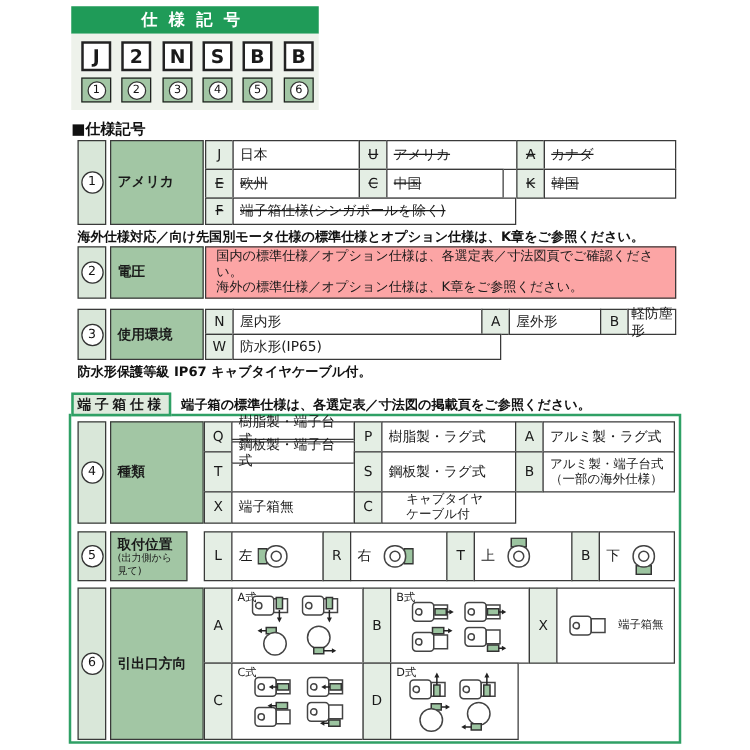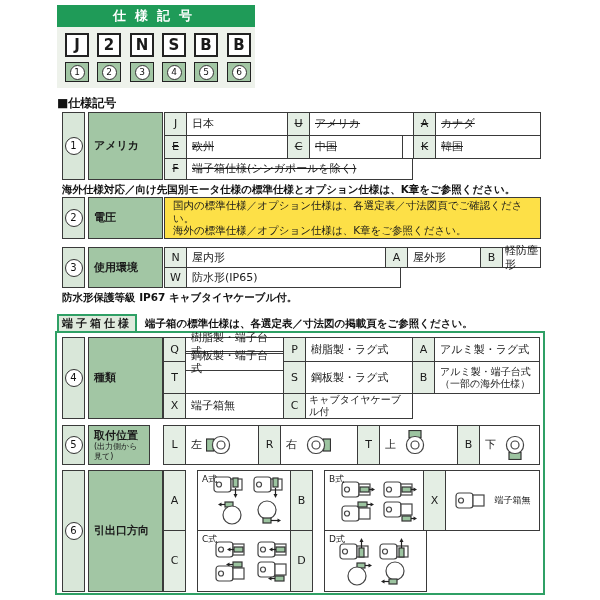--- a/index.html
+++ b/index.html
@@ -19,29 +19,29 @@
   .paleblock{position:absolute;left:57px;top:27px;width:198px;height:61px;background:#eef2eb;}
   .letterbox{position:absolute;top:33px;width:24px;height:24px;border:2px solid #222;background:#fff;box-sizing:border-box;
              display:flex;align-items:center;justify-content:center;font-weight:bold;font-size:15px;}
   .numbox{position:absolute;top:62px;width:24px;height:20px;border:1.5px solid #222;background:#a2c6a4;box-sizing:border-box;
           display:flex;align-items:center;justify-content:center;}
   .numbox .circ{width:13px;height:13px;font-size:9px;}
   .secheading{position:absolute;left:57px;top:95px;font-size:12px;font-weight:bold;color:#111;}
   .tab{position:absolute;left:57px;top:314px;width:80px;height:19px;border:2px solid #2fa065;background:#dfeadd;
        display:flex;align-items:center;justify-content:center;font-size:11px;font-weight:bold;letter-spacing:3px;box-sizing:border-box;}
   .frame{position:absolute;left:55px;top:331px;width:490px;height:264px;border:2px solid #2fa065;box-sizing:border-box;}
-  .infocell{background:#fde047;font-size:10.5px;display:flex;flex-direction:column;justify-content:center;align-items:flex-start;padding:0 8px;}
+  .infocell{background:#fca5a5;font-size:10.5px;display:flex;flex-direction:column;justify-content:center;align-items:flex-start;padding:0 8px;}
   .twoline{display:flex;flex-direction:column;justify-content:center;align-items:flex-start;}
   .sub{font-size:8px;font-weight:normal;}
   .t4b{display:flex;flex-direction:column;justify-content:center;align-items:flex-start;font-size:10px;}
   .dsvg rect,.dsvg circle{fill:#fff;stroke:#444;stroke-width:1.2;}
   .dsvg rect.g{fill:#9cc4a0;stroke:#333;}
   .dsvg line{stroke:#222;stroke-width:1.2;}
   .dsvg polygon{fill:#222;stroke:none;}
-  .dcell{flex-direction:column;justify-content:center;align-items:center;padding:2px;margin-left:12px;}
+  .dcell{flex-direction:column;justify-content:center;align-items:center;padding:2px;}
   .drow{display:flex;gap:6px;align-items:center;justify-content:center;}
   .dlabel{position:absolute;left:4px;top:3px;font-size:9px;color:#222;}
   .xtext{font-size:9px;margin-left:6px;}
   .t5cell{gap:4px;justify-content:flex-start;}
 </style>
 </head>
 <body>
 
 <div id="page">
 
@@ -160,21 +160,21 @@
   <div class="cell code" style="left:283px;top:361px;width:23px;height:33px">S</div>
   <div class="cell" style="left:305px;top:361px;width:108px;height:33px">鋼板製・ラグ式</div>
   <div class="cell code" style="left:412px;top:361px;width:23px;height:33px">B</div>
   <div class="cell t4b" style="left:434px;top:361px;width:106px;height:33px">
     <span>アルミ製・端子台式</span>
     <span>（一部の海外仕様）</span>
   </div>
   <div class="cell code" style="left:163px;top:393px;width:23px;height:26px">X</div>
   <div class="cell" style="left:185px;top:393px;width:99px;height:26px">端子箱無</div>
   <div class="cell code" style="left:283px;top:393px;width:23px;height:26px">C</div>
-  <div class="cell" style="left:305px;top:393px;width:108px;height:26px;font-size:10px;padding:0 3px">キャブタイヤケーブル付</div>
+  <div class="cell" style="left:305px;top:393px;width:108px;height:26px;font-size:10px;padding:0 19px">キャブタイヤケーブル付</div>
 
   <div class="cell numcell" style="left:62px;top:425px;width:23px;height:40px">
       <span class="circ">5</span>
     </div>
   <div class="cell glabel twoline" style="left:88px;top:425px;width:62px;height:40px">
     <span>取付位置</span>
     <span class="sub">(出力側から見て)</span>
   </div>
   <div class="cell code" style="left:163px;top:425px;width:23px;height:40px">L</div>
   <div class="cell t5cell" style="left:185px;top:425px;width:74px;height:40px">

